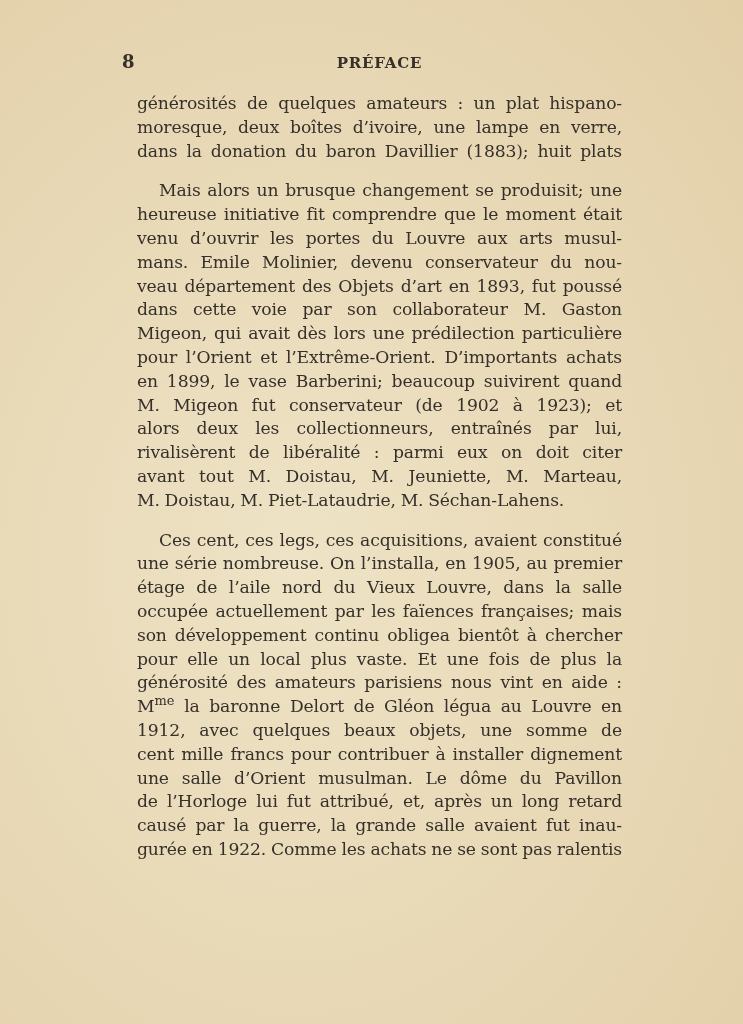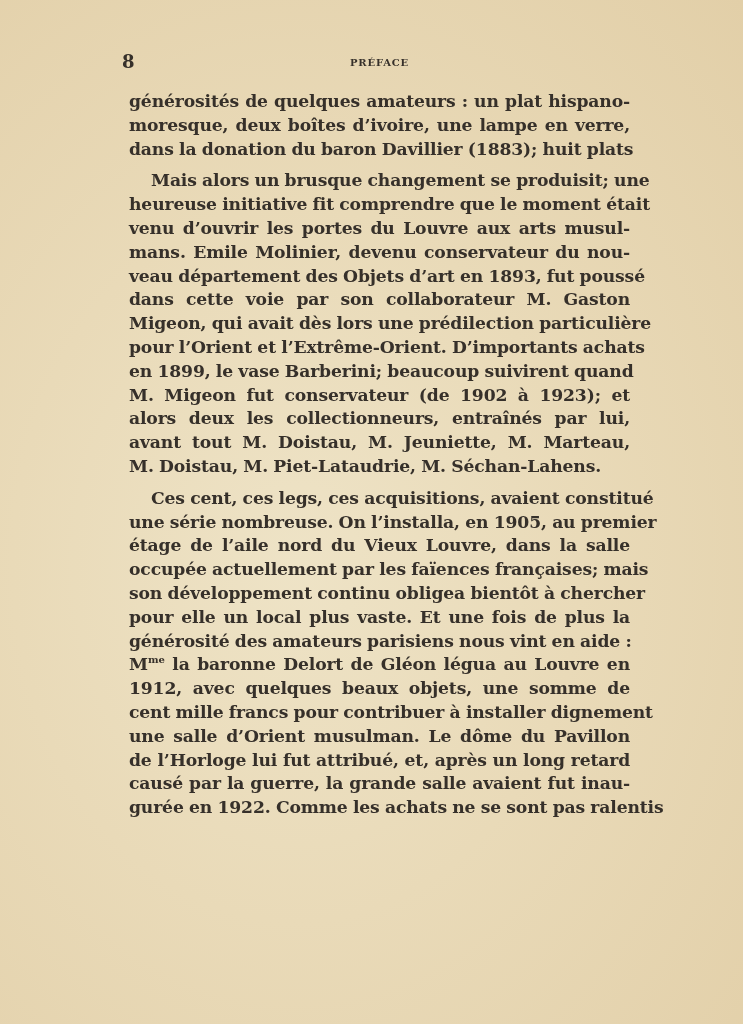--- a/index.html
+++ b/index.html
@@ -33,49 +33,49 @@
     font-size: 18px;
     font-weight: bold;
     line-height: 24px;
   }
   .running-title {
     position: absolute;
     left: 0;
     right: 0;
     top: 2px;
     text-align: center;
-    font-size: 10px;
+    font-size: 15px;
     font-weight: bold;
     letter-spacing: 0.8px;
     line-height: 22px;
   }
   .body-text p {
-    margin: 8px;
+    margin: 16px;
     font-size: 17.2px;
     line-height: 23.8px;
     text-align: justify;
-    font-weight: bold;
+    font-weight: normal;
     letter-spacing: -0.15px;
     word-spacing: -0.5px;
     hyphens: none;
   }
   .body-text p .line {
     display: block;
     text-align: justify;
     text-align-last: justify;
     white-space: nowrap;
   }
   .body-text p .line.last {
     text-align-last: left;
   }
   .body-text p .line.indent {
     text-indent: 22px;
   }
   sup.mme {
-    font-size: 10px;
+    font-size: 13px;
     vertical-align: 7px;
     line-height: 0;
     letter-spacing: 0;
   }
 </style>
 </head>
 <body>
 
 <div class="page">
   <div class="running-head">
@@ -95,20 +95,21 @@
       <span class="line">heureuse initiative fit comprendre que le moment était</span>
       <span class="line">venu d’ouvrir les portes du Louvre aux arts musul-</span>
       <span class="line">mans. Emile Molinier, devenu conservateur du nou-</span>
       <span class="line">veau département des Objets d’art en 1893, fut poussé</span>
       <span class="line">dans cette voie par son collaborateur M. Gaston</span>
       <span class="line">Migeon, qui avait dès lors une prédilection particulière</span>
       <span class="line">pour l’Orient et l’Extrême-Orient. D’importants achats</span>
       <span class="line">en 1899, le vase Barberini; beaucoup suivirent quand</span>
       <span class="line">M. Migeon fut conservateur (de 1902 à 1923); et</span>
       <span class="line">alors deux les collectionneurs, entraînés par lui,</span>
+      <span class="line">rivalisèrent de libéralité : parmi eux on doit citer</span>
       <span class="line">avant tout M. Doistau, M. Jeuniette, M. Marteau,</span>
       <span class="line last">M. Doistau, M. Piet-Lataudrie, M. Séchan-Lahens.</span>
     </p>
 
     <p>
       <span class="line indent">Ces cent, ces legs, ces acquisitions, avaient constitué</span>
       <span class="line">une série nombreuse. On l’installa, en 1905, au premier</span>
       <span class="line">étage de l’aile nord du Vieux Louvre, dans la salle</span>
       <span class="line">occupée actuellement par les faïences françaises; mais</span>
       <span class="line">son développement continu obligea bientôt à chercher</span>

